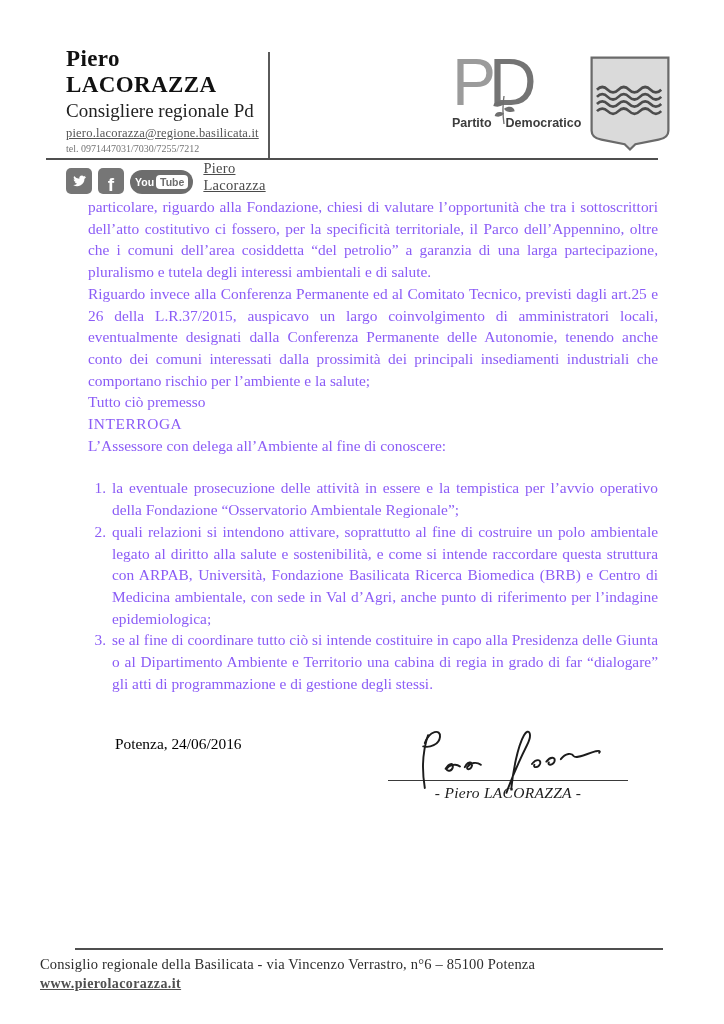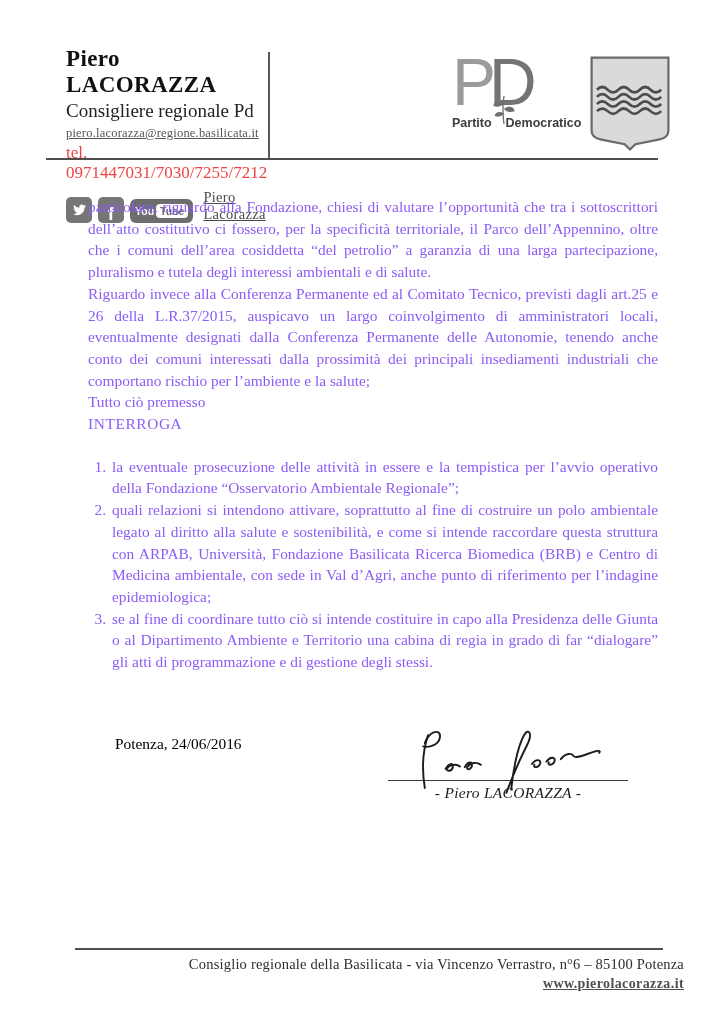--- a/index.html
+++ b/index.html
@@ -6,25 +6,25 @@
   .page{
     position:relative;width:724px;height:1024px;background:#ffffff;
     font-family:"Liberation Serif", serif;color:#1e1e1e;overflow:hidden;
     margin:0 auto;
   }
   
   .contact{position:absolute;left:66px;top:46px;width:196px;}
   .sender-name{font-size:23px;font-weight:bold;letter-spacing:.4px;color:#111;}
   .sender-role{font-size:19px;margin-top:2px;color:#222;}
   .sender-email{display:block;font-size:12.5px;color:#555;text-decoration:underline;margin-top:4px;letter-spacing:.2px;cursor:pointer;}
-  .sender-tel{font-size:17px;margin-top:2px;color:#ef4444;}
+  .sender-tel{font-size:10px;margin-top:2px;color:#737373;}
   .social-row{display:flex;align-items:flex-end;gap:6px;margin-top:6px;}
   .icon-sq{width:26px;height:26px;background:#767676;border-radius:5px;display:flex;align-items:center;justify-content:center;color:#fff;flex:0 0 auto;}
   .fb-f{font-family:"Liberation Sans",sans-serif;font-weight:bold;font-size:19px;line-height:1;padding-top:6px;}
-  .yt-badge{height:24px;background:#6d6d6d;border-radius:6px;display:flex;align-items:center;padding:0 5px;gap:2px;flex:0 0 auto;}
+  .yt-badge{height:24px;background:#6d6d6d;border-radius:12px;display:flex;align-items:center;padding:0 5px;gap:2px;flex:0 0 auto;}
   .yt-you{color:#fff;font:bold 10.5px "Liberation Sans",sans-serif;}
   .yt-tube{background:#fff;color:#6d6d6d;font:bold 10.5px "Liberation Sans",sans-serif;border-radius:4px;padding:1px 4px;}
   .social-label{font-size:14.5px;color:#4a4a4a;text-decoration:underline;margin-left:4px;cursor:pointer;letter-spacing:.3px;}
   .v-divider{position:absolute;left:268px;top:52px;width:2px;height:107px;background:#5a5a5a;}
   
   .pd-logo{position:absolute;left:452px;top:52px;width:126px;}
   .pd-letters{font-family:"Liberation Sans",sans-serif;font-weight:normal;font-size:66px;line-height:.92;letter-spacing:-7px;}
   .pd-p{color:#9b9b9b;}
   .pd-d{color:#747474;}
   .pd-branch{position:absolute;left:40px;top:42px;}
@@ -41,21 +41,21 @@
   ol.questions{margin:21px 0 0 0;padding-left:22px;}
   ol.questions li{text-align:justify;margin:0;padding-left:2px;}
   .date-line{position:absolute;left:115px;top:735px;font-size:15.4px;color:#000000;}
   
   .sig-block{position:absolute;left:388px;top:724px;width:240px;text-align:center;}
   .sig-script{display:block;margin:0 auto -16px auto;}
   .sig-rule{border:none;border-top:1.6px solid #3a3a3a;margin:0;}
   .sig-name{font-style:italic;font-size:15.5px;margin-top:3px;color:#1c1c1c;letter-spacing:.3px;}
   
   .footer-rule{position:absolute;left:75px;top:948px;width:588px;height:2px;background:#4f4f4f;}
-  .footer{position:absolute;left:40px;top:956px;width:644px;text-align:right;font-size:14.5px;color:#2c2c2c;letter-spacing:.2px;}
+  .footer{position:absolute;left:40px;top:956px;width:644px;text-align:left;font-size:14.5px;color:#2c2c2c;letter-spacing:.2px;}
   .footer-link{display:inline-block;margin-top:3px;font-size:14px;color:#4f4f4f;text-decoration:underline;cursor:pointer;letter-spacing:.4px;font-weight:bold;}
 </style>
 </head>
 <body>
 
 <div class="page">
 
   <div class="contact">
     <div class="sender-name">Piero LACORAZZA</div>
     <div class="sender-role">Consigliere regionale Pd</div>
@@ -105,20 +105,21 @@
     </g>
   </svg>
 
   <div class="rule-top"></div>
 
   <div class="content">
     <p>particolare, riguardo alla Fondazione, chiesi di valutare l’opportunità che tra i sottoscrittori dell’atto costitutivo ci fossero, per la specificità territoriale, il Parco dell’Appennino, oltre che i comuni dell’area cosiddetta “del petrolio” a garanzia di una larga partecipazione, pluralismo e tutela degli interessi ambientali e di salute.</p>
     <p>Riguardo invece alla Conferenza Permanente ed al Comitato Tecnico, previsti dagli art.25 e 26 della L.R.37/2015, auspicavo un largo coinvolgimento di amministratori locali, eventualmente designati dalla Conferenza Permanente delle Autonomie, tenendo anche conto dei comuni interessati dalla prossimità dei principali insediamenti industriali che comportano rischio per l’ambiente e la salute;</p>
     <p class="premesso">Tutto ciò premesso</p>
     <p class="interroga">INTERROGA</p>
+    <p class="intro">L’Assessore con delega all’Ambiente al fine di conoscere:</p>
     <ol class="questions">
       <li>la eventuale prosecuzione delle attività in essere e la tempistica per l’avvio operativo della Fondazione “Osservatorio Ambientale Regionale”;</li>
       <li>quali relazioni si intendono attivare, soprattutto al fine di costruire un polo ambientale legato al diritto alla salute e sostenibilità, e come si intende raccordare questa struttura con ARPAB, Università, Fondazione Basilicata Ricerca Biomedica (BRB) e Centro di Medicina ambientale, con sede in Val d’Agri, anche punto di riferimento per l’indagine epidemiologica;</li>
       <li>se al fine di coordinare tutto ciò si intende costituire in capo alla Presidenza delle Giunta o al Dipartimento Ambiente e Territorio una cabina di regia in grado di far “dialogare” gli atti di programmazione e di gestione degli stessi.</li>
     </ol>
   </div>
 
   <div class="date-line">Potenza, 24/06/2016</div>
 
   <div class="sig-block">

